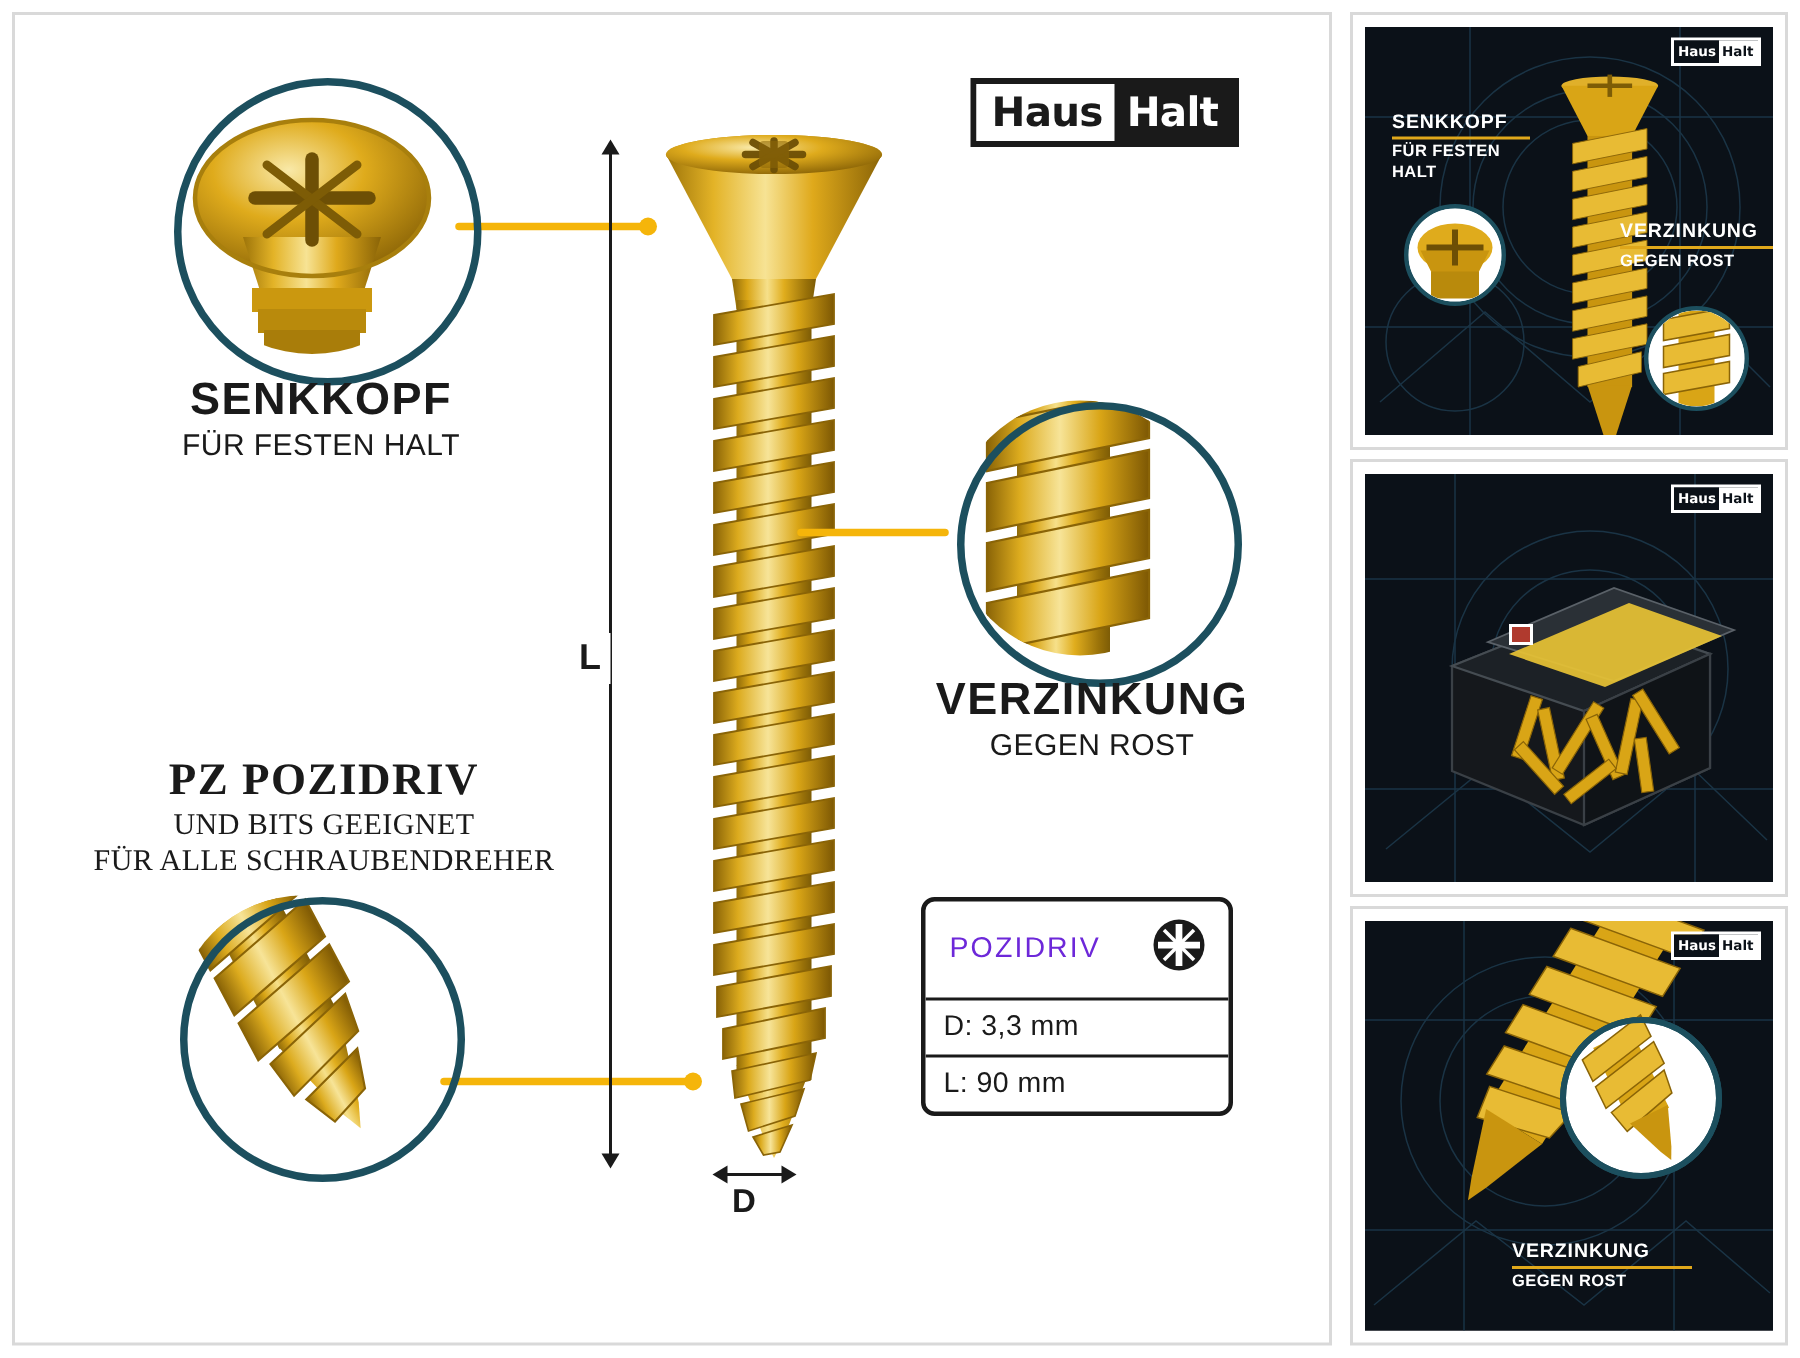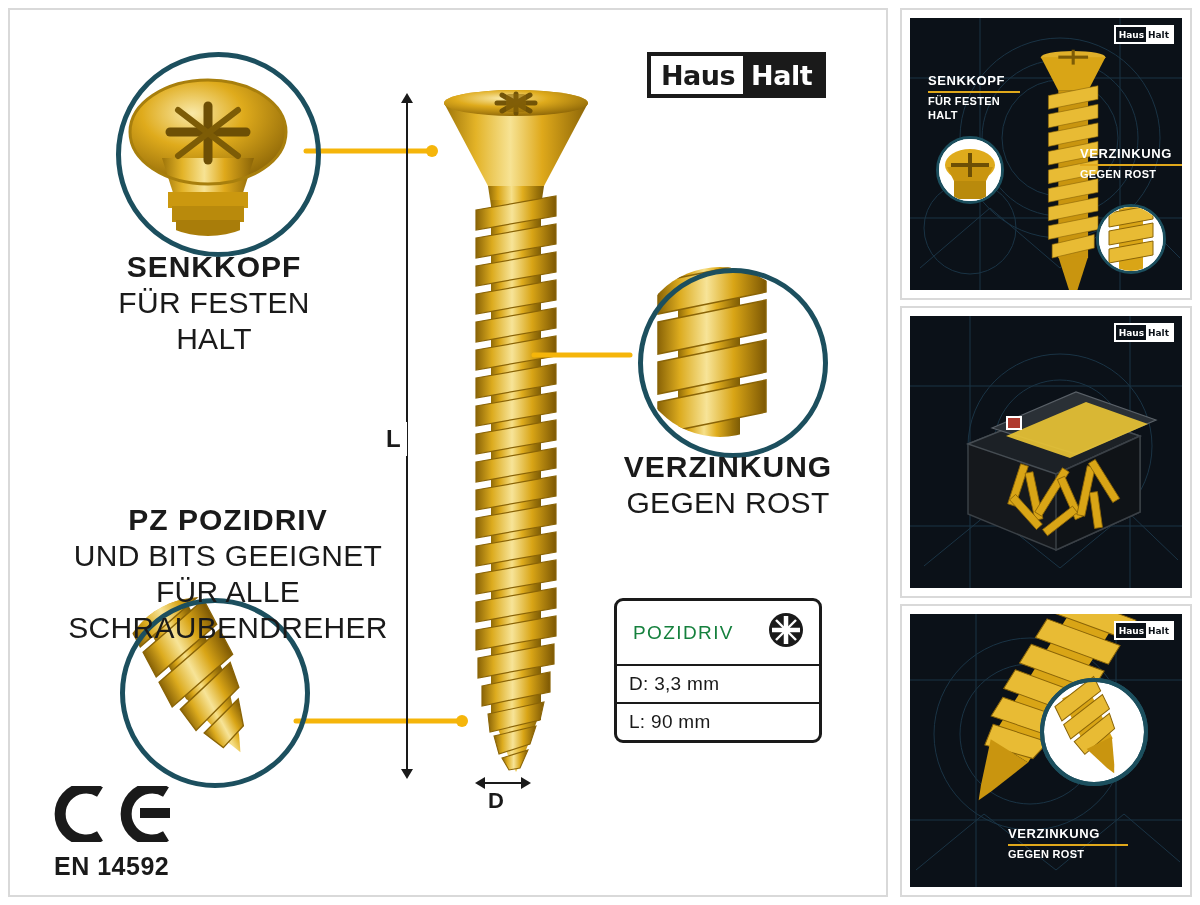--- a/index.html
+++ b/index.html
@@ -81,28 +81,28 @@
 
   
   .callout-text { position: absolute; text-align: center; color: #1a1a1a; }
   .callout-title {
     font-size: 30px;
     font-weight: bold;
     letter-spacing: 1px;
     line-height: 1.15;
   }
   .callout-sub {
-    font-size: 30px;
+    font-size: 20px;
     font-weight: normal;
     line-height: 1.2;
     letter-spacing: 0.3px;
   }
   .t-senkkopf { left: 78px; top: 240px; width: 252px; }
   .t-verzink  { left: 590px; top: 440px; width: 256px; }
-  .t-pozidriv { left: 30px; top: 493px; width: 376px; }
+  .t-pozidriv { left: 18px; top: 493px; width: 376px; font-family: Liberation Serif, serif; }
 
   
   .dim-v {
     position: absolute;
     left: 396px;
     top: 92px;
     width: 2px;
     height: 668px;
     background: #1a1a1a;
   }
@@ -172,21 +172,21 @@
   .spec-row.first {
     border-top: none;
     display: flex;
     align-items: center;
     justify-content: space-between;
     padding: 10px 14px 10px 16px;
   }
   .spec-head-label {
     font-size: 19px;
     letter-spacing: 1.4px;
-    color: #15803d;
+    color: #6d28d9;
   }
 
   
   .ce-block { position: absolute; left: 44px; top: 776px; }
   .ce-norm {
     font-size: 25px;
     font-weight: bold;
     color: #1a1a1a;
     margin-top: 6px;
     letter-spacing: 0.5px;
@@ -453,28 +453,20 @@
               <line x1="9" y1="9" x2="29" y2="29"></line>
               <line x1="9" y1="29" x2="29" y2="9"></line>
             </g>
           </svg>
         </span>
       </div>
       <div class="spec-row">D: 3,3 mm</div>
       <div class="spec-row">L: 90 mm</div>
     </div>
 
-    <div class="ce-block">
-      <svg width="136" height="56" viewBox="0 0 136 56">
-        <path d="M46 6 A26 26 0 1 0 46 50" fill="none" stroke="#1a1a1a" stroke-width="11"></path>
-        <path d="M112 6 A26 26 0 1 0 112 50" fill="none" stroke="#1a1a1a" stroke-width="11"></path>
-        <rect x="86" y="22" width="30" height="10" fill="#1a1a1a"></rect>
-      </svg>
-      <div class="ce-norm">EN 14592</div>
-    </div>
   </div>
 
   <div class="side-panel side-1">
     <div class="side-inner">
       <svg width="276" height="276" viewBox="0 0 276 276" style="position:absolute;left:0;top:0;">
         <rect width="276" height="276" fill="#0b1118"></rect>
         <g stroke="#1d3a4d" stroke-width="1" fill="none" opacity="0.85">
           <circle cx="150" cy="120" r="78"></circle>
           <circle cx="150" cy="120" r="58"></circle>
           <circle cx="150" cy="120" r="100"></circle>

